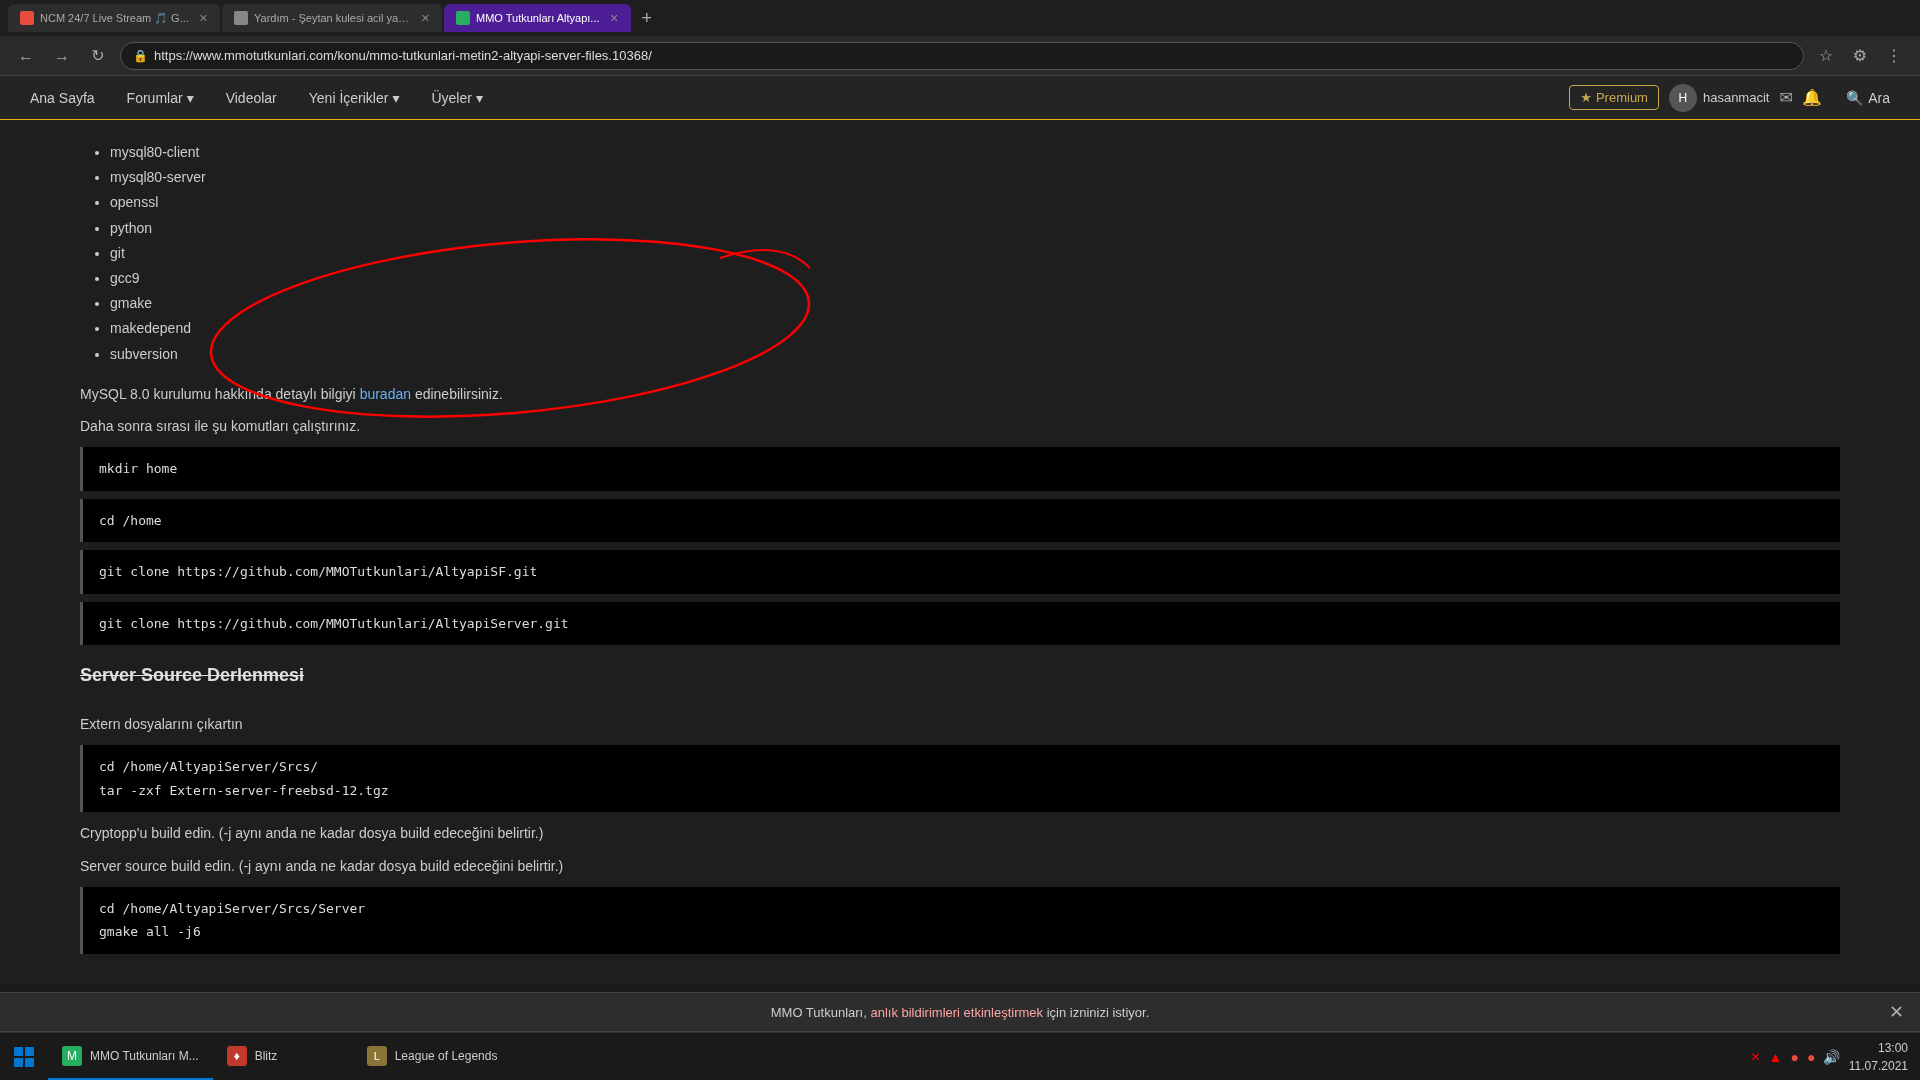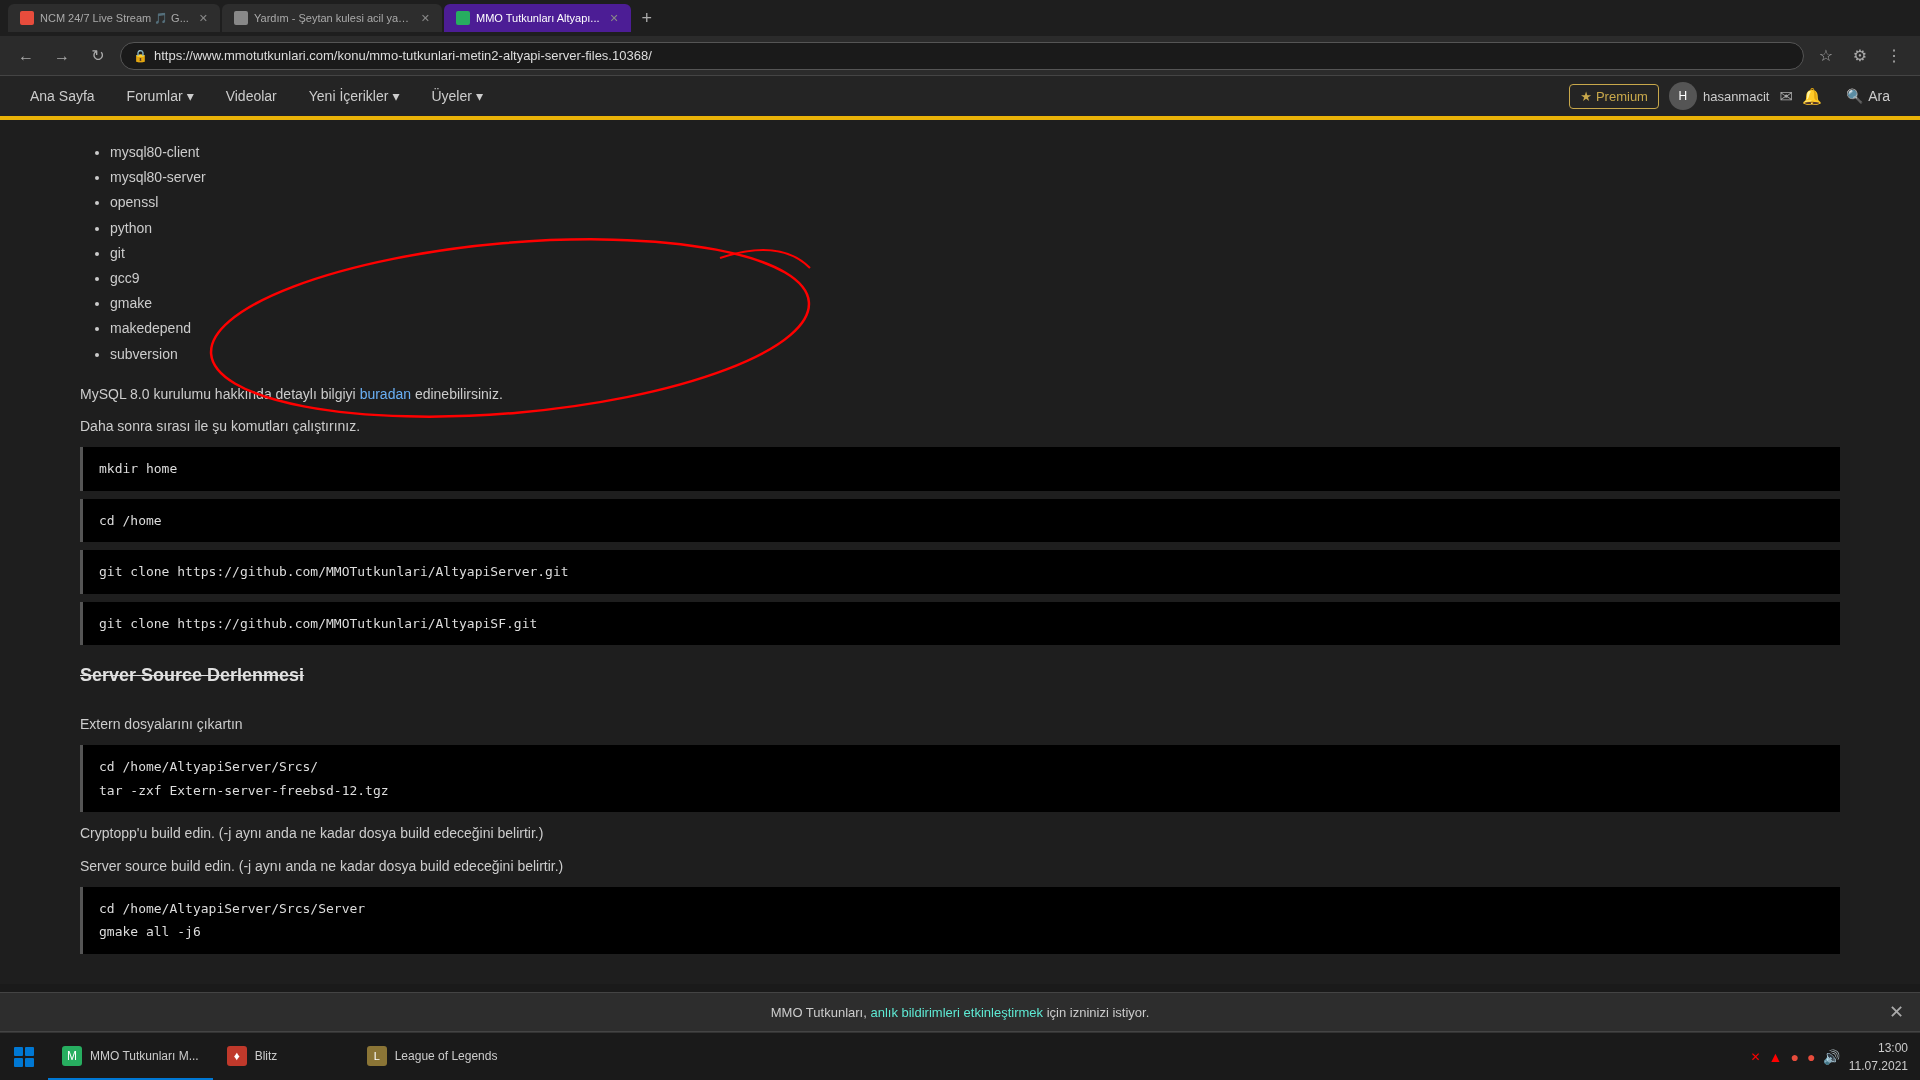--- a/index.html
+++ b/index.html
@@ -116,21 +116,21 @@
     .nav-icon { color: #aaa; cursor: pointer; font-size: 16px; width: 28px; height: 28px; display: flex; align-items: center; justify-content: center; }
 
     
     .site-nav {
       background: #242424;
       display: flex;
       align-items: center;
       height: 44px;
       padding: 0 16px;
       gap: 4px;
-      border-bottom: 4px solid #eab308;
+      border-bottom: 1px solid #eab308;
     }
     .site-nav-item {
       padding: 8px 14px;
       color: #ccc;
       font-size: 14px;
       cursor: pointer;
       display: flex;
       align-items: center;
       gap: 4px;
     }
@@ -229,21 +229,21 @@
       height: 40px;
       display: flex;
       align-items: center;
       justify-content: center;
       font-size: 13px;
       color: #ccc;
       border-top: 1px solid #444;
       border-bottom: 1px solid #444;
       z-index: 100;
     }
-    .notification-bar .notif-link { color: #5eead4; cursor: pointer; }
+    .notification-bar .notif-link { color: #fca5a5; cursor: pointer; }
     .notification-close {
       position: absolute;
       right: 16px;
       color: #aaa;
       cursor: pointer;
       font-size: 18px;
     }
 
     
     .taskbar {
@@ -419,22 +419,22 @@
   </ul>
 
   <p class="text-para">
     <span>MySQL 8.0 kurulumu hakkında detaylı bilgiyi </span><a class="link">buradan</a><span> edinebilirsiniz.</span>
   </p>
 
   <p class="text-para">Daha sonra sırası ile şu komutları çalıştırınız.</p>
 
   <div class="code-block">mkdir home</div>
   <div class="code-block">cd /home</div>
+  <div class="code-block">git clone https://github.com/MMOTutkunlari/AltyapiSF.git</div>
   <div class="code-block">git clone https://github.com/MMOTutkunlari/AltyapiServer.git</div>
-  <div class="code-block">git clone https://github.com/MMOTutkunlari/AltyapiSF.git</div>
 
   <svg style="position:absolute; top:108px; left:200px; width:620px; height:200px; pointer-events:none; overflow:visible;">
     <ellipse cx="310" cy="100" rx="300" ry="85" fill="none" stroke="red" stroke-width="2.5" style="transform: rotate(-5deg); transform-origin: 310px 100px;"></ellipse>
 
     <path d="M 520 30 Q 580 10 610 40" fill="none" stroke="red" stroke-width="2"></path>
   </svg>
 
   <h2 class="section-title">Server Source Derlenmesi</h2>
 
   <p class="text-para">Extern dosyalarını çıkartın</p>

